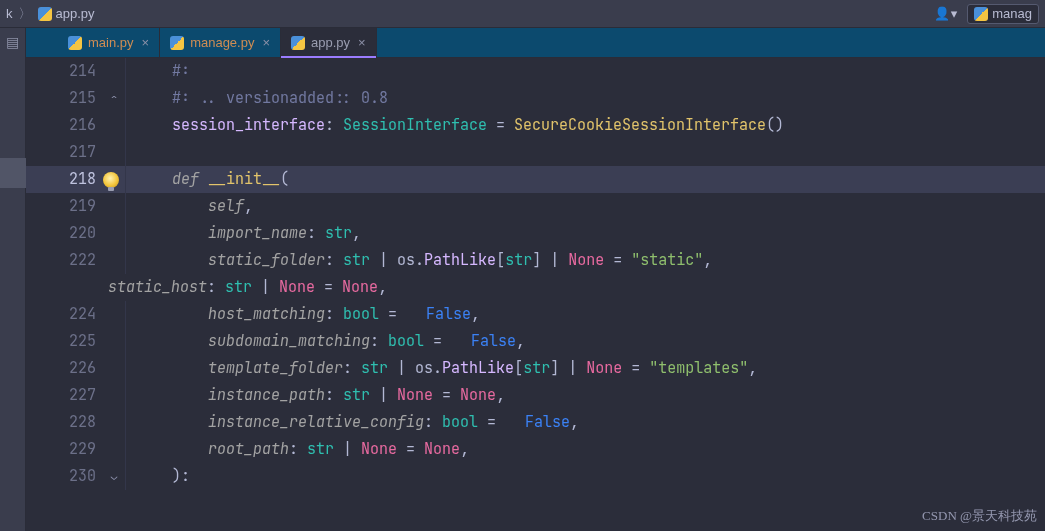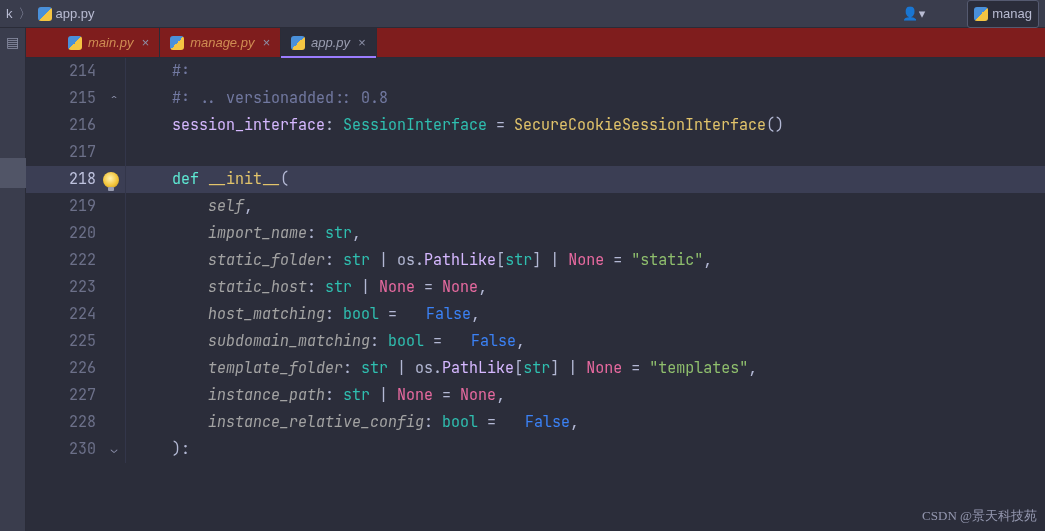--- a/index.html
+++ b/index.html
@@ -27,43 +27,42 @@
   .crumb { display: flex; align-items: center; gap: 4px; }
   .py-icon {
     width: 14px; height: 14px; display: inline-block;
     background: linear-gradient(135deg,#4a90d9 50%, #f5c542 50%);
     border-radius: 3px;
   }
   .crumb-txt { color: #b8bbd2; }
   .bcrumb-right { display: flex; align-items: center; gap: 10px; }
   .user-ico { color: #b8bbd2; font-size: 13px; }
   .run-cfg {
-    height: 28px; display: flex; align-items: center; gap: 4px;
+    height: 20px; display: flex; align-items: center; gap: 4px;
     background: #2b2d3a; border: 1px solid #555a70;
-    border-radius: 3px; padding: 0 6px; color: #b8bbd2; margin-left: 32px;
+    border-radius: 3px; padding: 0 6px; color: #b8bbd2;
   }
   
   .main { position: absolute; top: 28px; left: 0; right: 0; bottom: 0; display: flex; }
   .left-rail {
     width: 26px; background: #3a3d4d; border-right: 1px solid #2a2c38;
     display: flex; flex-direction: column; align-items: center;
     gap: 8px; padding-top: 6px;
   }
   .tool-glyph { color: #8d91a8; font-size: 14px; }
   .tool-patch {
     position: absolute; left: 0; top: 130px; width: 26px; height: 30px;
     background: #515567;
   }
   .file-view { flex: 1; display: flex; flex-direction: column; min-width: 0; }
   
   .tabs {
     height: 30px; display: flex; align-items: stretch;
-    background: #7f1d1d; border-bottom: 1px solid #2a2c38;
+    background: #0c4a6e; border-bottom: 1px solid #2a2c38;
     padding-left: 32px;
-    font-style: italic;
   }
   .tab {
     display: flex; align-items: center; gap: 6px;
     padding: 0 10px; color: #cfa55c;
     border-right: 1px solid #2a2c38;
     position: relative;
     cursor: pointer;
   }
   .tab.inactive { color: #cfa55c; }
   .tab .name { color: #d08d53; }
@@ -108,21 +107,21 @@
   }
   .bulb::after {
     content: ""; position: absolute; bottom: -3px; left: 5px;
     width: 6px; height: 4px; background: #9a9db0; border-radius: 1px;
   }
   .code { white-space: pre; padding-left: 10px; color: #b3b8d4; }
   
   .c-com    { color: #7279a1; }
   .c-ident  { color: #d6b8ff; }
   .c-type   { color: #2fbfb0; }
-  .c-key    { color: #5eead4; }
+  .c-key    { color: #a3a3a3; font-style: italic; }
   .c-func   { color: #e2c46b; }
   .c-param  { color: #a3a3a3; font-style: italic; }
   .c-builtin{ color: #2fbfb0; }
   .c-const  { color: #3b82f6; margin-left: 20px; }
   .c-none   { color: #e86aa0; }
   .c-str    { color: #8fbf6d; }
   .c-op     { color: #b3b8d4; }
   .c-punct  { color: #b3b8d4; }
   .c-ns     { color: #b3b8d4; }
   
@@ -225,23 +224,20 @@
           </div>
           <div class="code"><span>        </span><span class="c-param">import_name</span><span class="c-punct">: </span><span class="c-builtin">str</span><span class="c-punct">,</span></div>
         </div>
         <div class="row">
           <div class="gutter">
             <span class="gutter-num">222</span>
           </div>
           <div class="code"><span>        </span><span class="c-param">static_folder</span><span class="c-punct">: </span><span class="c-builtin">str</span><span class="c-op"> | </span><span class="c-ns">os</span><span class="c-punct">.</span><span class="c-ident">PathLike</span><span class="c-punct">[</span><span class="c-builtin">str</span><span class="c-punct">]</span><span class="c-op"> | </span><span class="c-none">None</span><span class="c-op"> = </span><span class="c-str">"static"</span><span class="c-punct">,</span></div>
         </div>
         <div class="row">
-          <div class="gutter">
-            <span class="gutter-num">223</span>
-          </div>
           <div class="code"><span>        </span><span class="c-param">static_host</span><span class="c-punct">: </span><span class="c-builtin">str</span><span class="c-op"> | </span><span class="c-none">None</span><span class="c-op"> = </span><span class="c-none">None</span><span class="c-punct">,</span></div>
         </div>
         <div class="row">
           <div class="gutter">
             <span class="gutter-num">224</span>
           </div>
           <div class="code"><span>        </span><span class="c-param">host_matching</span><span class="c-punct">: </span><span class="c-builtin">bool</span><span class="c-op"> = </span><span class="c-const">False</span><span class="c-punct">,</span></div>
         </div>
         <div class="row">
           <div class="gutter">
@@ -259,20 +255,26 @@
           <div class="gutter">
             <span class="gutter-num">227</span>
           </div>
           <div class="code"><span>        </span><span class="c-param">instance_path</span><span class="c-punct">: </span><span class="c-builtin">str</span><span class="c-op"> | </span><span class="c-none">None</span><span class="c-op"> = </span><span class="c-none">None</span><span class="c-punct">,</span></div>
         </div>
         <div class="row">
           <div class="gutter">
             <span class="gutter-num">228</span>
           </div>
           <div class="code"><span>        </span><span class="c-param">instance_relative_config</span><span class="c-punct">: </span><span class="c-builtin">bool</span><span class="c-op"> = </span><span class="c-const">False</span><span class="c-punct">,</span></div>
+        </div>
+        <div class="row">
+          <div class="gutter">
+            <span class="gutter-num">229</span>
+          </div>
+          <div class="code"><span>        </span><span class="c-param">root_path</span><span class="c-punct">: </span><span class="c-builtin">str</span><span class="c-op"> | </span><span class="c-none">None</span><span class="c-op"> = </span><span class="c-none">None</span><span class="c-punct">,</span></div>
         </div>
         <div class="row">
           <div class="gutter">
             <span class="gutter-num">230</span>
             <span class="gmark">⌄</span>
           </div>
           <div class="code"><span>    </span><span class="c-punct">):</span></div>
         </div>
       </div>
   </div>

